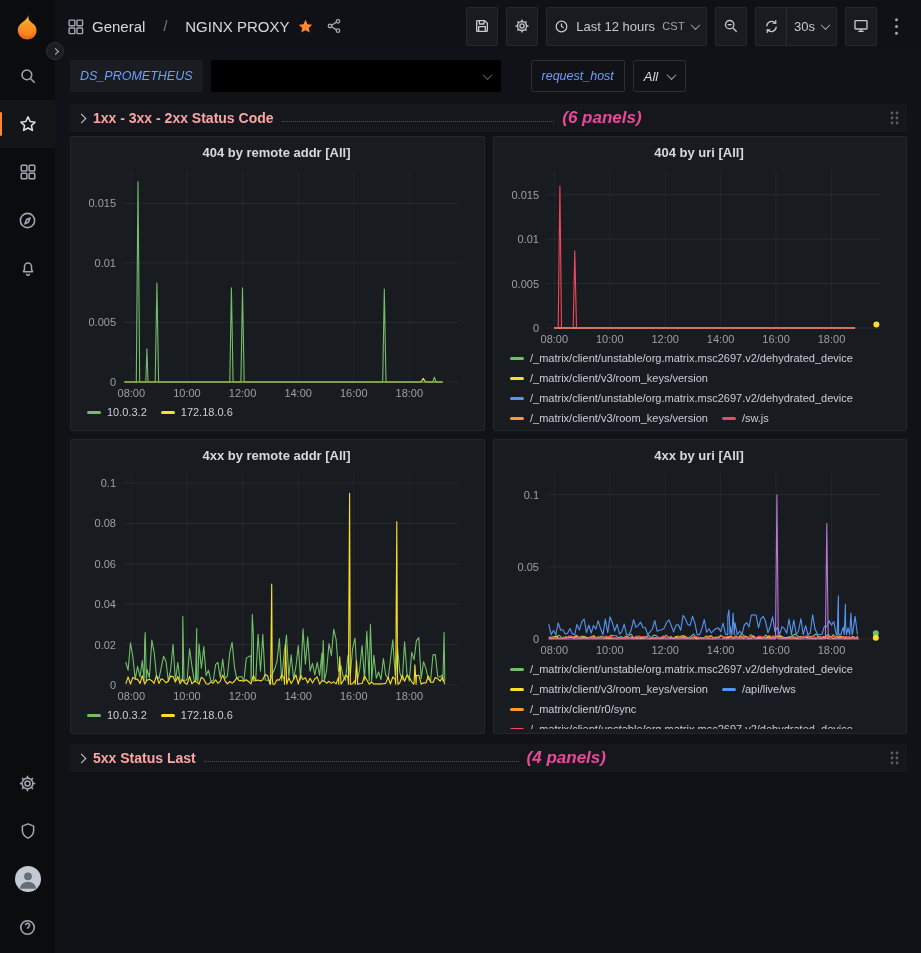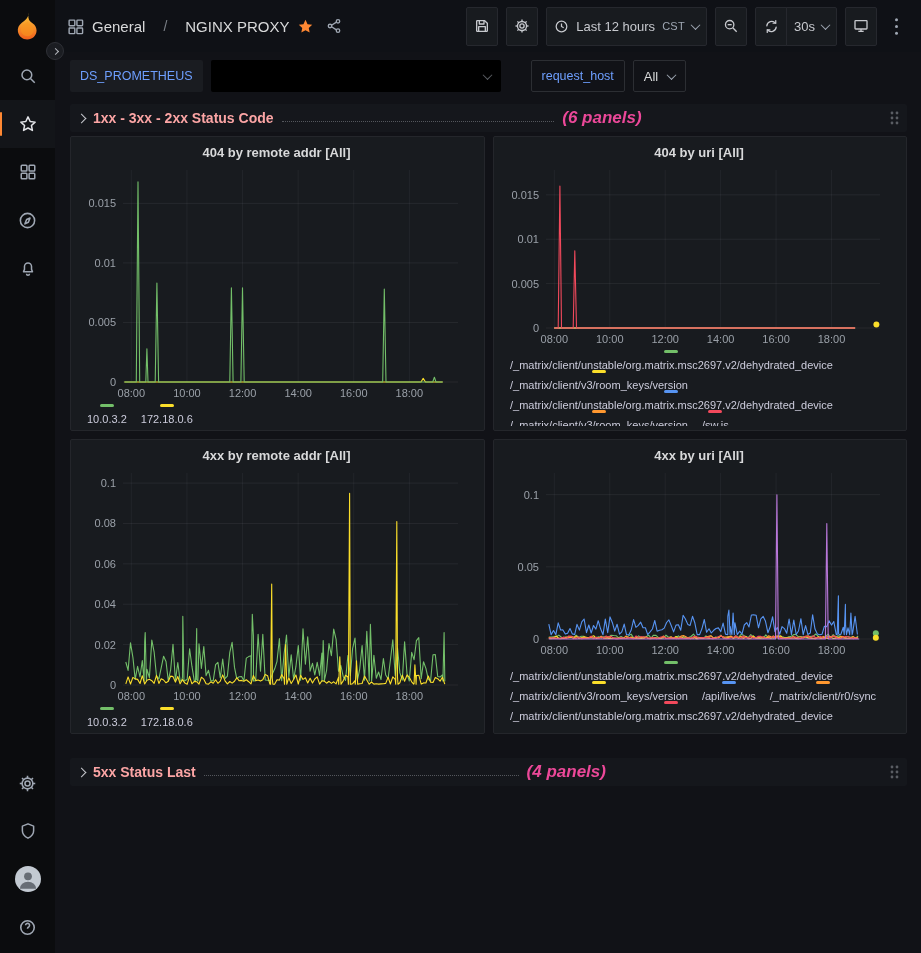--- a/index.html
+++ b/index.html
@@ -52,21 +52,21 @@
   }
   .tb-btn .tz { font-size: 11px; color: #9fa7b3; letter-spacing: .3px; }
   .tb-kebab { border: none; background: transparent; min-width: 22px; padding: 0 2px; }
   .icon { display: inline-flex; align-items: center; justify-content: center; color: inherit; }
   .chev { width: 7px; height: 7px; border-right: 1.6px solid #9fa7b3; border-bottom: 1.6px solid #9fa7b3; display: inline-block; }
   .chev.down  { transform: rotate(45deg) translate(-1px,-1px); }
   .chev.right { transform: rotate(-45deg); }
   
   .submenu {
     margin-left: 55px; display: flex; align-items: center; gap: 8px;
-    padding: 8px 20px 6px 15px; background: #111217;
+    padding: 8px 20px 6px 15px; background: #111217; font-style: italic;
   }
   .var-label {
     height: 32px; display: flex; align-items: center; padding: 0 10px;
     background: #1a1c21; color: #6e9fff; font-size: 12.5px; font-weight: 500; border-radius: 2px;
   }
   .var-label.boxed { background: transparent; border: 1px solid #2c2e33; }
   .var-value {
     height: 32px; display: flex; align-items: center; gap: 10px; padding: 0 10px;
     border: 1px solid #2c2e33; border-radius: 2px; font-size: 13px; color: #d8d9da; cursor: pointer;
   }
@@ -81,35 +81,35 @@
     height: 28px; display: flex; align-items: center; gap: 8px;
     margin: 4px 0; padding: 0 8px 0 8px; cursor: pointer; border-radius: 2px;
   }
   .row-head.collapsed { background: #15171c; }
   .row-title { font-size: 14px; font-weight: 700; color: #fca5a5; white-space: nowrap; }
   .lead { flex: 1.12 1 0; border-bottom: 1px dotted #54575d; height: 1px; transform: translateY(3px); }
   .row-hint { font-size: 17px; font-style: italic; color: #ec4899; white-space: nowrap; font-weight: bold; }
   .tail { flex: 0.95 1 0; }
   .handle { display: flex; align-items: center; cursor: grab; }
   
-  .grid { display: grid; grid-template-columns: 1fr 1fr; gap: 8px; margin: 4px 0 24px 0; }
+  .grid { display: grid; grid-template-columns: 1fr 1fr; gap: 8px; margin: 4px 0 10px 0; }
   .panel {
     background: #181b1f; border: 1px solid #24262b; border-radius: 2px;
     height: 295px; display: flex; flex-direction: column; padding: 4px 10px 4px 8px;
   }
   .panel-title {
     text-align: center; font-size: 13px; font-weight: 600; color: #d8d9da;
     padding: 4px 0 2px; cursor: pointer; flex: 0 0 auto;
   }
   .chart { flex: 1 1 auto; min-height: 0; }
   .legend {
     flex: 0 0 auto; display: flex; flex-wrap: wrap; align-content: flex-start;
     column-gap: 14px; row-gap: 4px; overflow: hidden; padding: 2px 0 0 8px;
   }
-  .legend-item { display: flex; align-items: center; gap: 6px; font-size: 11px; color: #ccccdc; height: 16px; cursor: pointer; white-space: nowrap; flex-direction: column; }
+  .legend-item { display: flex; align-items: center; gap: 6px; font-size: 11px; color: #ccccdc; height: 16px; cursor: pointer; white-space: nowrap; }
   .dash { width: 14px; height: 3px; border-radius: 2px; flex: 0 0 auto; }
 </style>
 </head>
 <body>
 
 <aside class="sidebar">
   <div class="logo-wrap">
     <svg width="30" height="30" viewBox="0 0 28 28">
       <defs>
           <linearGradient id="lg" x1="0" y1="0" x2="0" y2="1">

